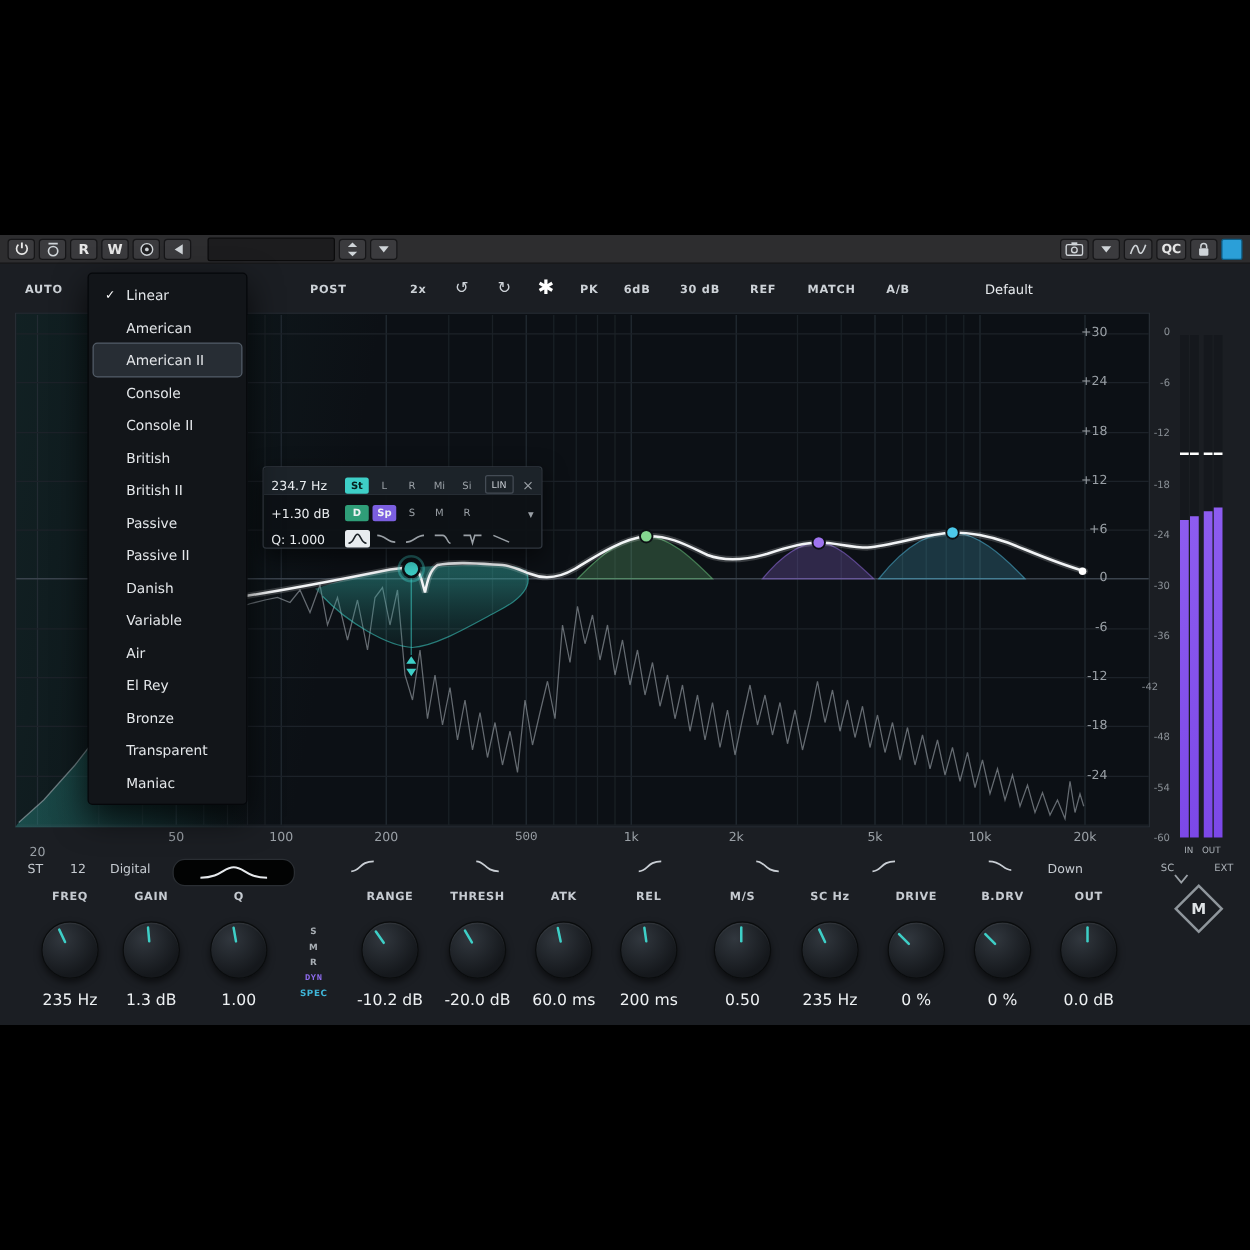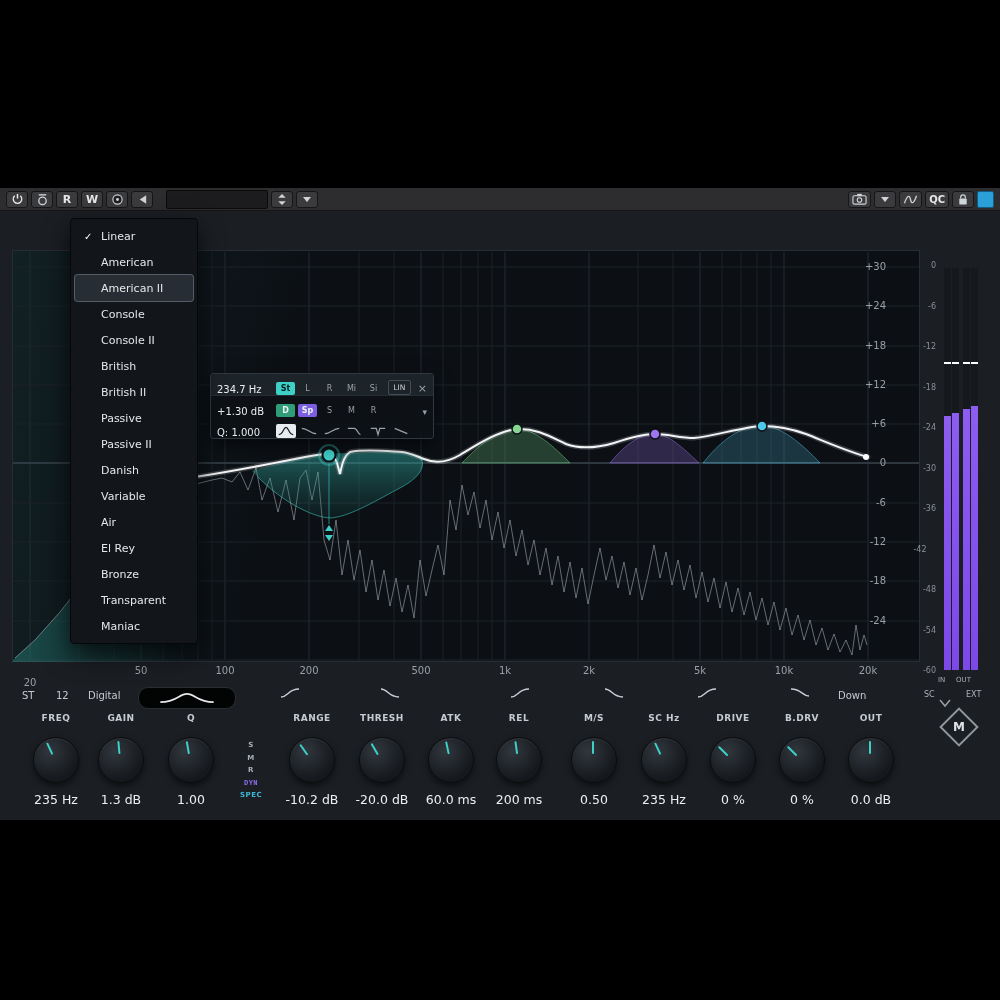--- a/index.html
+++ b/index.html
@@ -41,21 +41,21 @@
   
   #model-menu{position:absolute;left:70px;top:218px;width:126px;background:#121519;border:1px solid #05070a;border-radius:4px;box-shadow:0 10px 26px rgba(0,0,0,.7);padding:4px 0;z-index:40;}
   .menu-item{height:26px;display:flex;align-items:center;padding:0 6px 0 9px;margin:0 4px;border-radius:3px;font-size:11px;color:#e4e7ea;}
   .menu-item.hl{background:#272d34;box-shadow:0 0 0 1px #535d68;}
   .check{width:17px;font-size:10px;color:#fff;}
   
   .mscale{position:absolute;left:904px;width:32px;text-align:right;font-size:8px;color:#8a9096;}
   .mtrack{position:absolute;background:#15181d;}
   .mfill{position:absolute;background:linear-gradient(180deg,#8d5cf0,#7443e2);}
   .mtick{position:absolute;background:#fff;}
-  .mlbl{position:absolute;font-size:7px;color:#aab0b6;text-align:left;}
+  .mlbl{position:absolute;font-size:7px;color:#aab0b6;text-align:center;}
   
   .bt{position:absolute;font-size:10px;color:#c6cbd1;}
   #pill{position:absolute;left:138px;top:687px;width:96px;height:20px;background:#020303;border:1px solid #2a2e33;border-radius:10px;display:flex;align-items:center;justify-content:center;}
   .curve-ic{position:absolute;top:687px;}
   .knob-col{position:absolute;top:713px;width:64px;text-align:center;}
   .k-label{font-size:9px;font-weight:bold;color:#c6cbd1;letter-spacing:.5px;height:16px;}
   .knob{position:relative;width:44px;height:44px;margin:8px auto 0;border-radius:50%;background:radial-gradient(circle at 36% 30%,#31373e,#15181c 70%);box-shadow:0 3px 6px rgba(0,0,0,.55),inset 0 1px 1px rgba(255,255,255,.07);border:1px solid #0a0c0d;}
   .k-ptr{position:absolute;left:20px;top:3px;width:2px;height:13px;background:#3ecfc7;border-radius:1px;}
   .k-val{font-size:12.5px;color:#edf0f2;margin-top:9px;white-space:nowrap;}
   .bmode{position:absolute;left:231px;width:40px;text-align:center;font-size:7px;font-weight:bold;letter-spacing:.5px;}
@@ -128,20 +128,35 @@
       <svg width="12" height="13" viewBox="0 0 12 14">
           <path d="M3.5 6 V4.5 a2.5 2.5 0 0 1 5 0 V6" stroke="#cfd4d8" stroke-width="1.3" fill="none"></path>
           <rect x="2" y="6" width="8" height="6.5" rx="1" fill="#cfd4d8"></rect>
         </svg>
     </div>
     <div id="qc-square"></div>
   </div>
 
   <div id="plugin"></div>
 
+  <div id="plugin-bar">
+    <span class="pb" style="left:20px">AUTO</span>
+    <span class="pb" style="left:248px">POST</span>
+    <span class="pb" style="left:328px">2x</span>
+    <span class="pb-icon" style="left:364px">↺</span>
+    <span class="pb-icon" style="left:398px">↻</span>
+    <span class="pb-star" style="left:430px">✱</span>
+    <span class="pb" style="left:464px">PK</span>
+    <span class="pb" style="left:499px">6dB</span>
+    <span class="pb" style="left:544px">30 dB</span>
+    <span class="pb" style="left:600px">REF</span>
+    <span class="pb" style="left:646px">MATCH</span>
+    <span class="pb" style="left:709px">A/B</span>
+    <span class="pb-preset" style="left:788px">Default</span>
+  </div>
 
   <div id="graph-bg"></div>
 
   <svg id="eq-graph" width="908" height="412" viewBox="12 250 908 412">
     <defs>
       <linearGradient id="tealLeft" x1="0" y1="0" x2="1" y2="0">
         <stop offset="0" stop-color="#2ea89e" stop-opacity="0.35"></stop>
         <stop offset="1" stop-color="#2ea89e" stop-opacity="0"></stop>
       </linearGradient>
       <linearGradient id="bandFill" x1="0" y1="0" x2="0" y2="1">
@@ -355,21 +370,21 @@
   <span class="mlbl" style="left:924px;top:690px;width:20px;font-size:8px">SC</span>
   <span class="mlbl" style="left:966px;top:690px;width:26px;font-size:8px">EXT</span>
   <svg class="abs" style="left:938px;top:699px" width="14" height="9" viewBox="0 0 14 9">
       <path d="M2 1 L7 7 L12 1" stroke="#9aa0a6" stroke-width="1.5" fill="none"></path>
     </svg>
 
 <div class="freq-label" style="position: absolute; left: 14px; top: 665px; width: 32px; height: 12px; margin-top: 12px;">20</div>
     <div class="freq-label" style="position: absolute; left: 125px; top: 665px; width: 32px; height: 12px;">50</div>
     <div class="freq-label" style="position: absolute; left: 209px; top: 665px; width: 32px; height: 12px;">100</div>
     <div class="freq-label" style="position: absolute; left: 293px; top: 665px; width: 32px; height: 12px;">200</div>
-    <div class="freq-label" style="position: absolute; left: 405px; top: 665px; width: 32px; height: 12px;">500</div>
+    <div class="freq-label" style="position: absolute; left: 405px; top: 665px; width: 32px; height: 12px; font-family: Liberation Mono, monospace;">500</div>
     <div class="freq-label" style="position: absolute; left: 489px; top: 665px; width: 32px; height: 12px; text-align: center;">1k</div>
     <div class="freq-label" style="position: absolute; left: 573px; top: 665px; width: 32px; height: 12px;">2k</div>
     <div class="freq-label" style="position: absolute; left: 684px; top: 665px; width: 32px; height: 12px;">5k</div>
     <div class="freq-label" style="position: absolute; left: 768px; top: 665px; width: 32px; height: 12px;">10k</div>
     <div class="freq-label" style="position: absolute; left: 852px; top: 665px; width: 32px; height: 12px;">20k</div>
     <div class="db-label" style="top: 261px;">+30</div>
     <div class="db-label" style="top: 300px;">+24</div>
     <div class="db-label" style="top: 340px;">+18</div>
     <div class="db-label" style="top: 379px;">+12</div>
     <div class="db-label" style="top: 418px;">+6</div>

